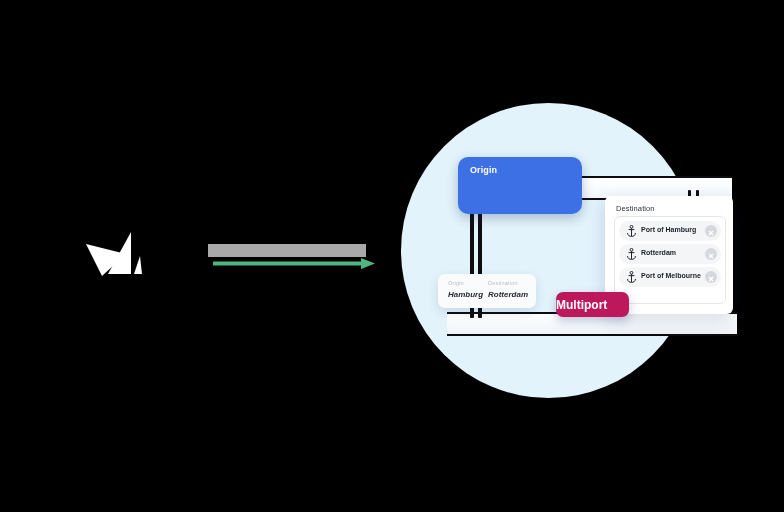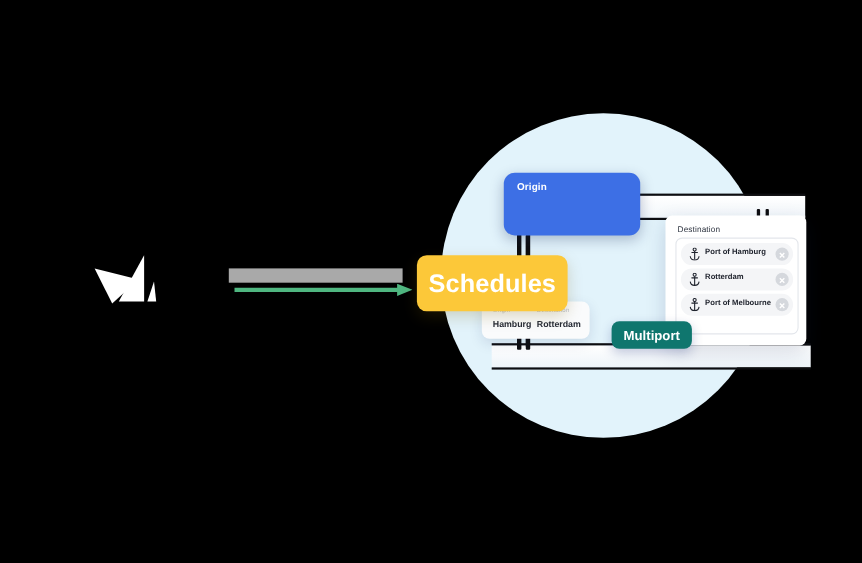--- a/index.html
+++ b/index.html
@@ -234,20 +234,21 @@
     position: absolute;
     font-size: 5.5px;
     color: #b9bec8;
     letter-spacing: .2px;
   }
   .route-col-value {
     position: absolute;
     font-size: 8px;
     font-weight: bold;
     color: #262b36;
+    font-style: italic;
   }
 
   
   .badge-schedules {
     position: absolute;
     left: 379px;
     top: 232px;
     width: 137px;
     height: 51px;
     background: #FCC839;
@@ -262,26 +263,25 @@
     font-size: 23px;
     font-weight: bold;
     letter-spacing: .1px;
   }
   .badge-multiport {
     position: absolute;
     left: 556px;
     top: 292px;
     width: 73px;
     height: 25px;
-    background: #0f766e;
+    background: #be185d;
     border-radius: 7px;
     box-shadow: 0 4px 10px rgba(20,40,120,.25);
     display: flex;
     align-items: center;
-    justify-content: center;
   }
   .badge-multiport span {
     color: #FFFFFF;
     font-size: 12px;
     font-weight: bold;
   }
 
   
   .stub {
     position: absolute;
@@ -385,21 +385,18 @@
     </div>
   </div>
 
   <div class="route-card">
     <div class="route-col-label" style="left:10px;top:6px;">Origin</div>
     <div class="route-col-value" style="left:10px;top:16px;">Hamburg</div>
     <div class="route-col-label" style="left:50px;top:6px;">Destination</div>
     <div class="route-col-value" style="left:50px;top:16px;">Rotterdam</div>
   </div>
 
-  <div class="badge-schedules">
-    <span>Schedules</span>
-  </div>
 
   <div class="badge-multiport">
     <span>Multiport</span>
   </div>
 
 </div>
 
 </body></html>

